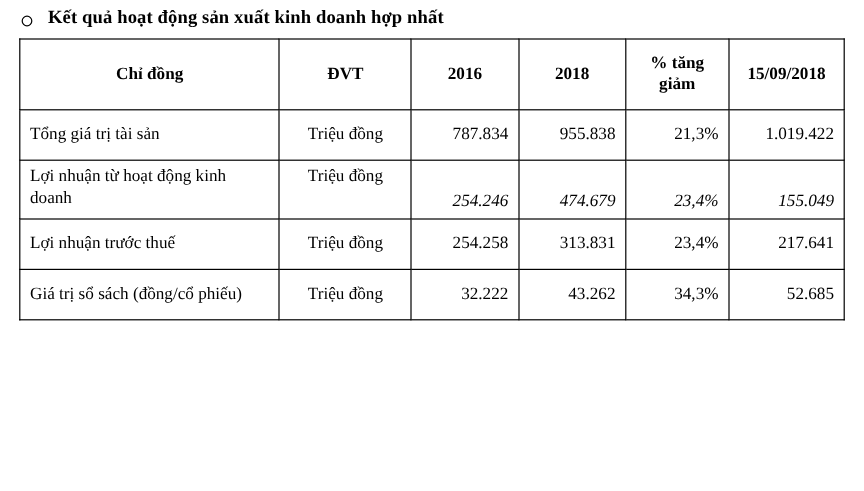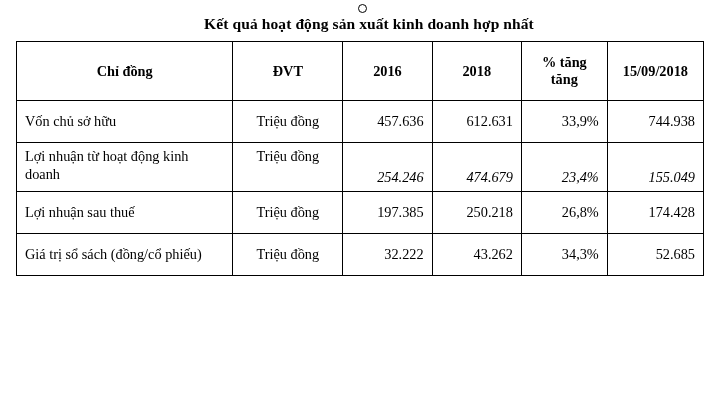--- a/index.html
+++ b/index.html
@@ -15,23 +15,22 @@
     overflow: hidden;
   }
   .page {
     position: relative;
     width: 720px;
     height: 409px;
     box-sizing: border-box;
   }
   .heading {
     display: flex;
-    align-items: center;
+    align-items: flex-end;
     padding: 6px 0 8px 18px;
-    flex-direction: column;
   }
   .bullet {
     display: inline-block;
     width: 7px;
     height: 7px;
     border: 1.3px solid #000;
     border-radius: 50%;
     margin-right: 13px;
     flex: 0 0 auto;
     position: relative;
@@ -106,49 +105,49 @@
       <col class="c-date">
     </colgroup>
     <thead>
       <tr>
         <th>Chỉ đồng</th>
         <th>ĐVT</th>
         <th>2016</th>
         <th>2018</th>
         <th>
           <span>% tăng</span><br>
-          <span>tăng</span>
+          <span>giảm</span>
         </th>
         <th>15/09/2018</th>
       </tr>
     </thead>
     <tbody>
       <tr>
-        <td class="label">Vốn chủ sở hữu</td>
+        <td class="label">Tổng giá trị tài sản</td>
         <td class="unit">Triệu đồng</td>
-        <td class="num">457.636</td>
-        <td class="num">612.631</td>
-        <td class="num">33,9%</td>
-        <td class="num">744.938</td>
+        <td class="num">787.834</td>
+        <td class="num">955.838</td>
+        <td class="num">21,3%</td>
+        <td class="num">1.019.422</td>
       </tr>
       <tr class="row-tall">
         <td class="label">Lợi nhuận từ hoạt động kinh doanh</td>
         <td class="unit">Triệu  đồng</td>
         <td class="num">254.246</td>
         <td class="num">474.679</td>
         <td class="num">23,4%</td>
         <td class="num">155.049</td>
       </tr>
       <tr>
-        <td class="label">Lợi nhuận sau thuế</td>
+        <td class="label">Lợi nhuận trước thuế</td>
         <td class="unit">Triệu đồng</td>
-        <td class="num">197.385</td>
-        <td class="num">250.218</td>
-        <td class="num">26,8%</td>
-        <td class="num">174.428</td>
+        <td class="num">254.258</td>
+        <td class="num">313.831</td>
+        <td class="num">23,4%</td>
+        <td class="num">217.641</td>
       </tr>
       <tr>
         <td class="label">Giá trị sổ sách (đồng/cổ phiếu)</td>
         <td class="unit">Triệu đồng</td>
         <td class="num">32.222</td>
         <td class="num">43.262</td>
         <td class="num">34,3%</td>
         <td class="num">52.685</td>
       </tr>
     </tbody>

